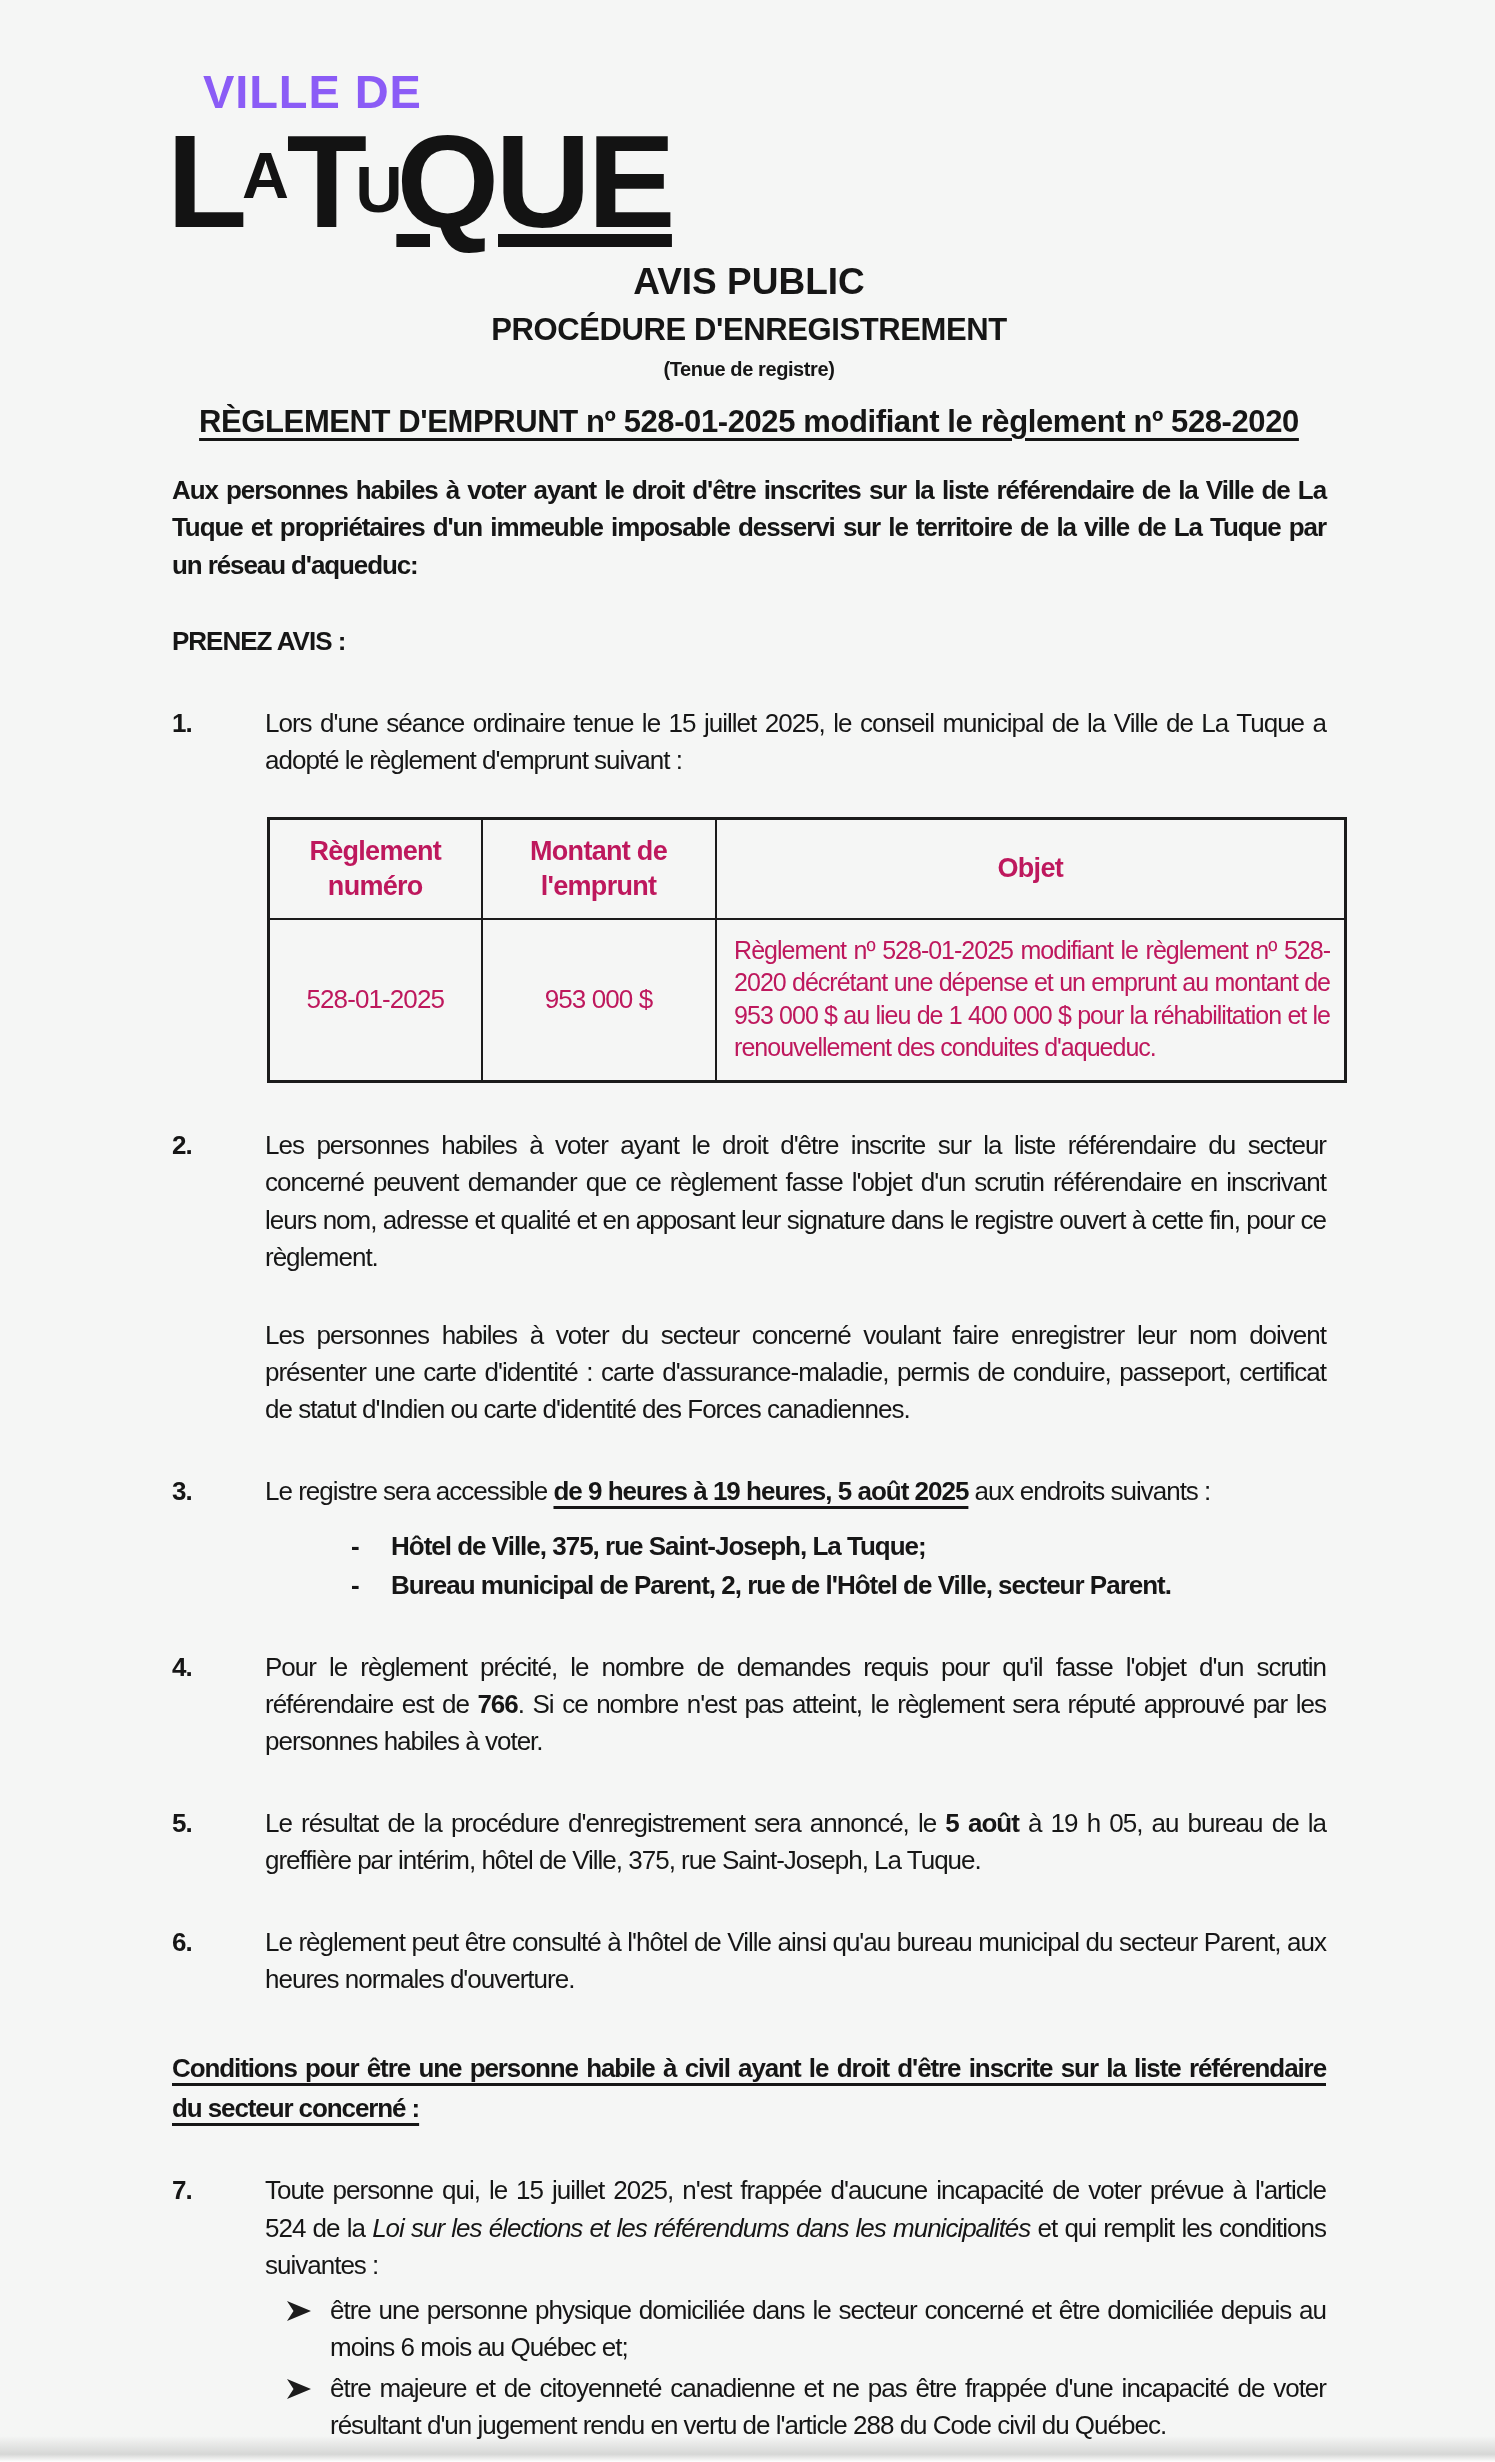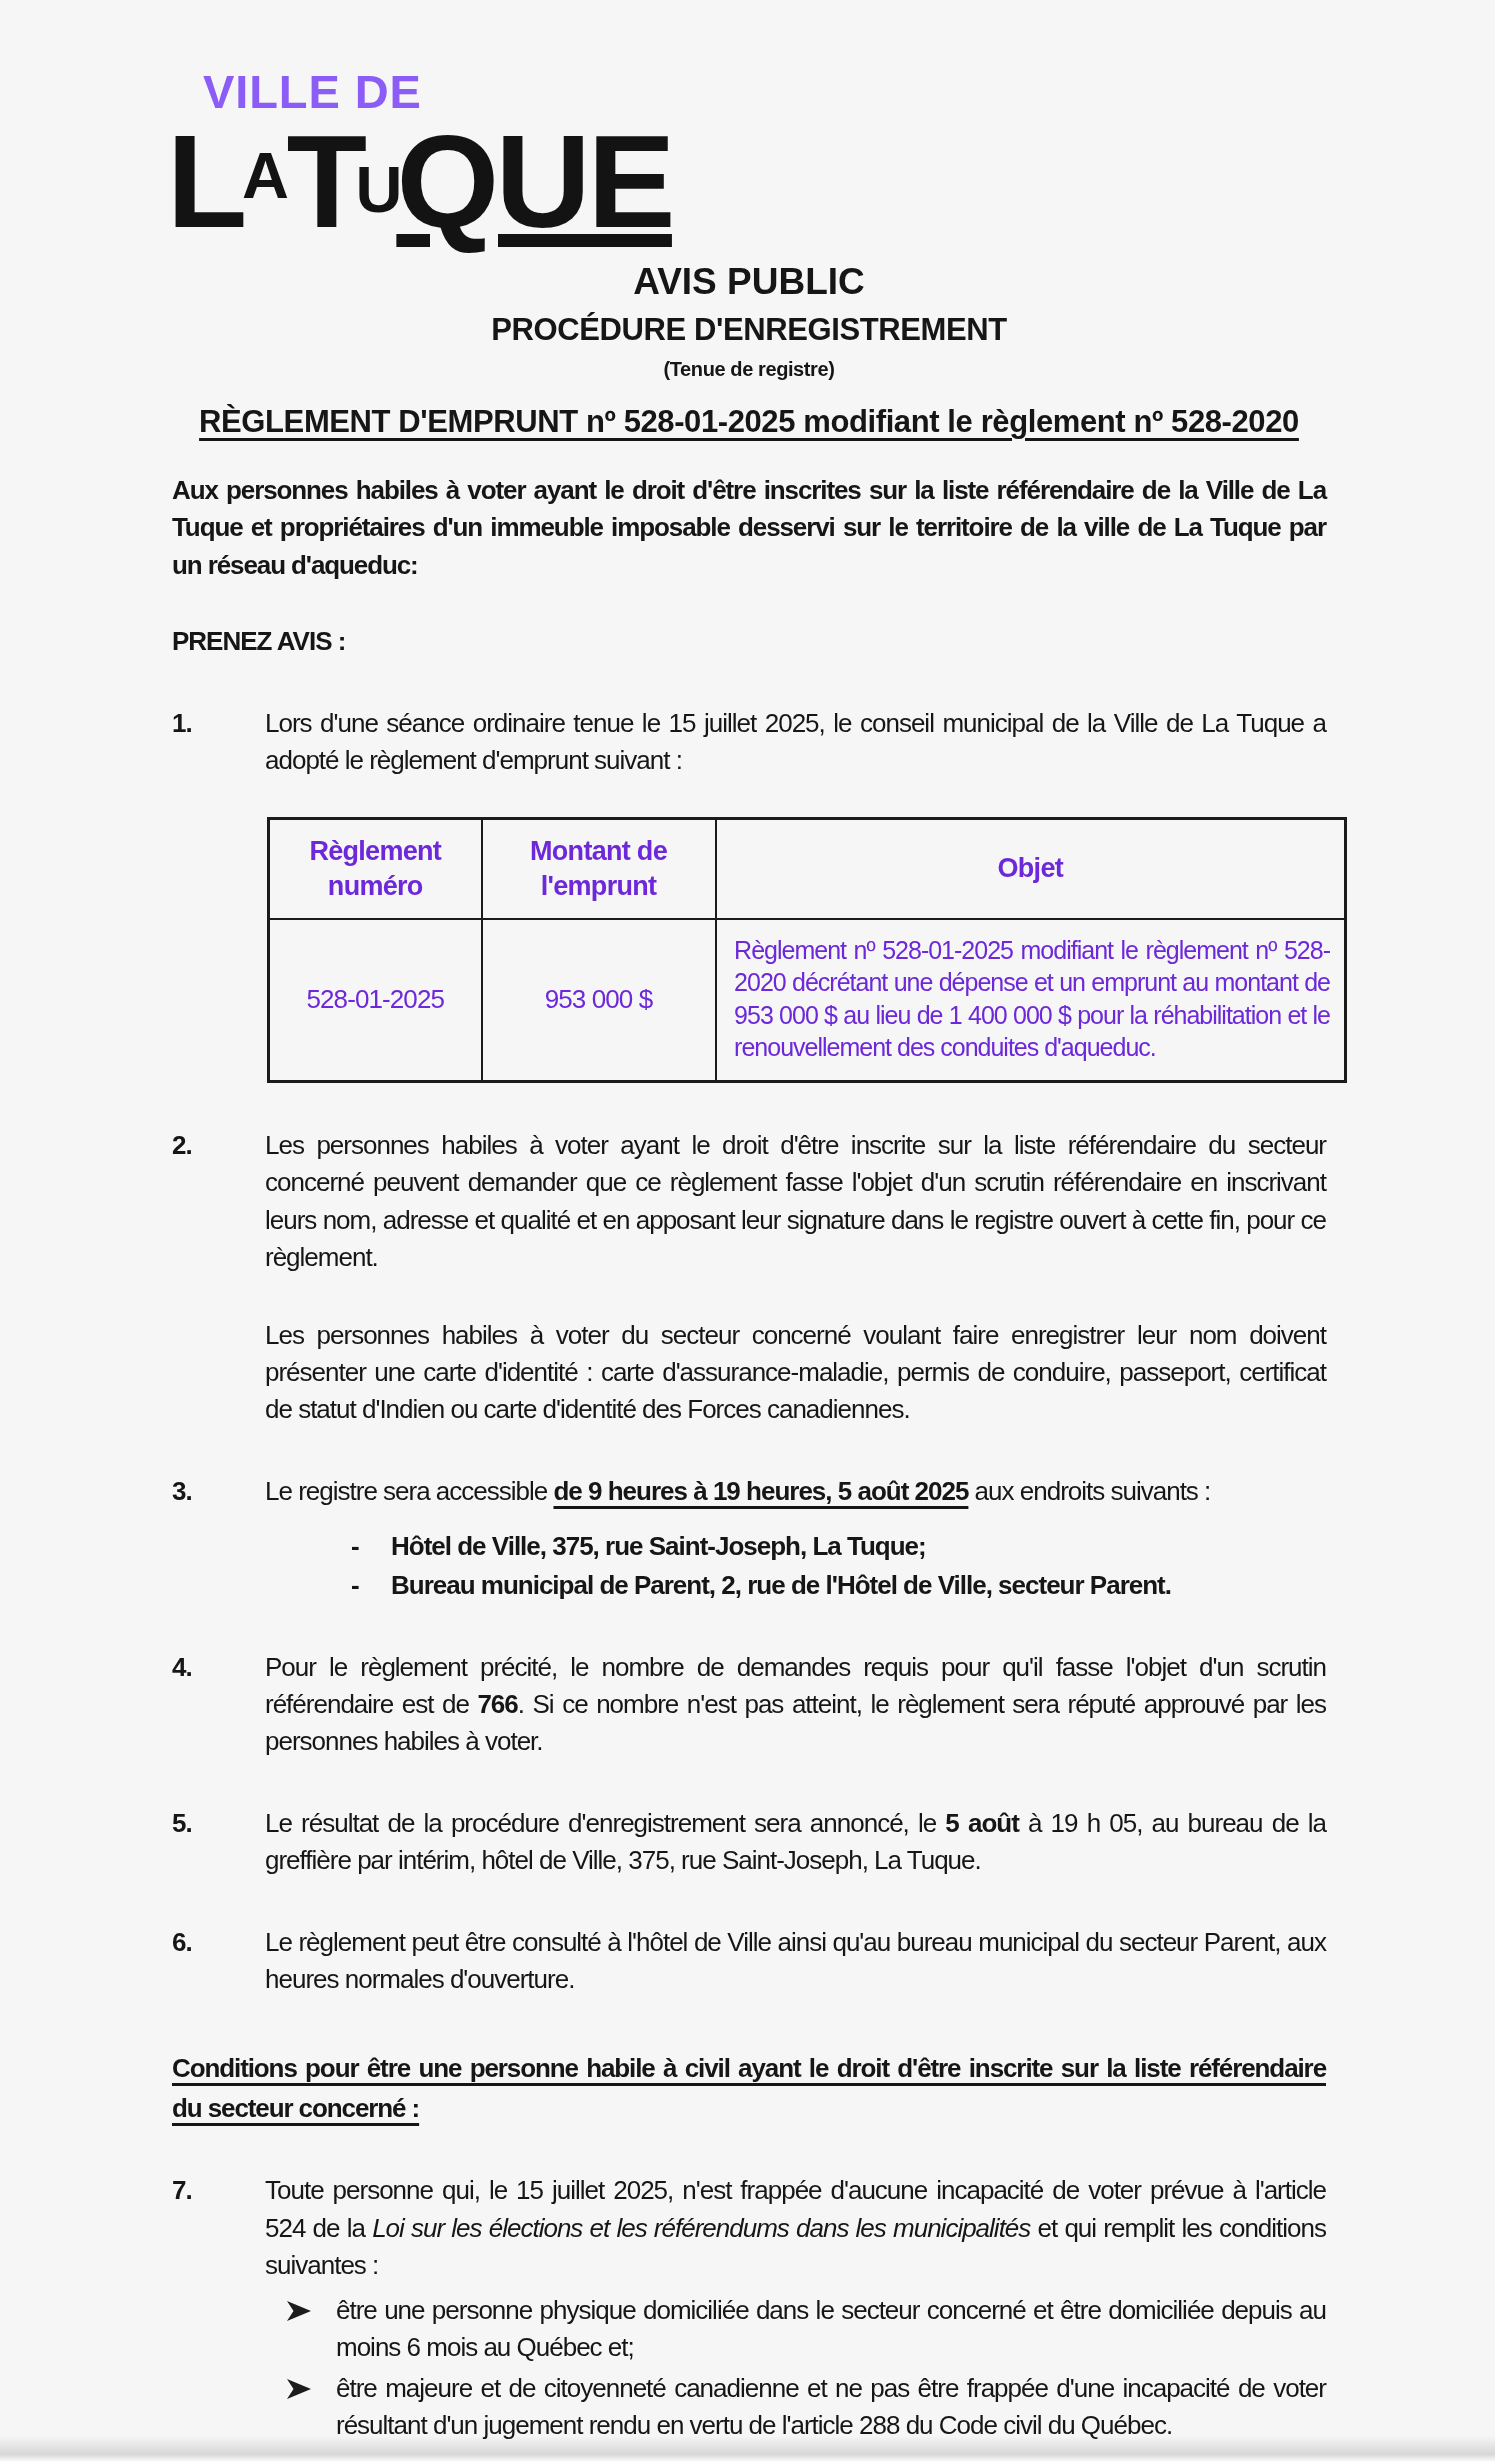--- a/index.html
+++ b/index.html
@@ -60,30 +60,30 @@
   }
   .b-italic { font-style:italic; }
 
   
   .loc-list { margin-top:17.6px; padding-left:86px; font-weight:bold; }
   .loc-row { display:grid; grid-template-columns:40px 1fr; text-align:left; }
   .loc-row + .loc-row { margin-top:1.8px; }
 
   
   .cond-list { margin-top:7px; padding-left:21px; }
-  .cond-row { display:grid; grid-template-columns:44px 1fr;gap:6px; }
+  .cond-row { display:grid; grid-template-columns:44px 1fr; }
   .cond-row + .cond-row { margin-top:3.5px; }
   .arrow-ic { margin-top:8px; }
 
   
   .bylaw-table {
     border-collapse:collapse;
     margin:37px 0 0 95px;
     width:1080px;
-    color:#6d28d9;
+    color:#be185d;
   }
   .bylaw-table th, .bylaw-table td { border:2.6px solid #1b1b1b; vertical-align:middle; }
   .bylaw-table { border:3.5px solid #1b1b1b; }
   .bylaw-table th {
     font-size:27px; font-weight:bold; letter-spacing:-0.7px;
     line-height:1.3; text-align:center; padding:14px 8.8px;
   }
   .col-num { width:213px; }
   .col-amt { width:234px; }
   .cell-center { font-size:26px; letter-spacing:-0.9px; text-align:center; padding:12.3px 7px; }

